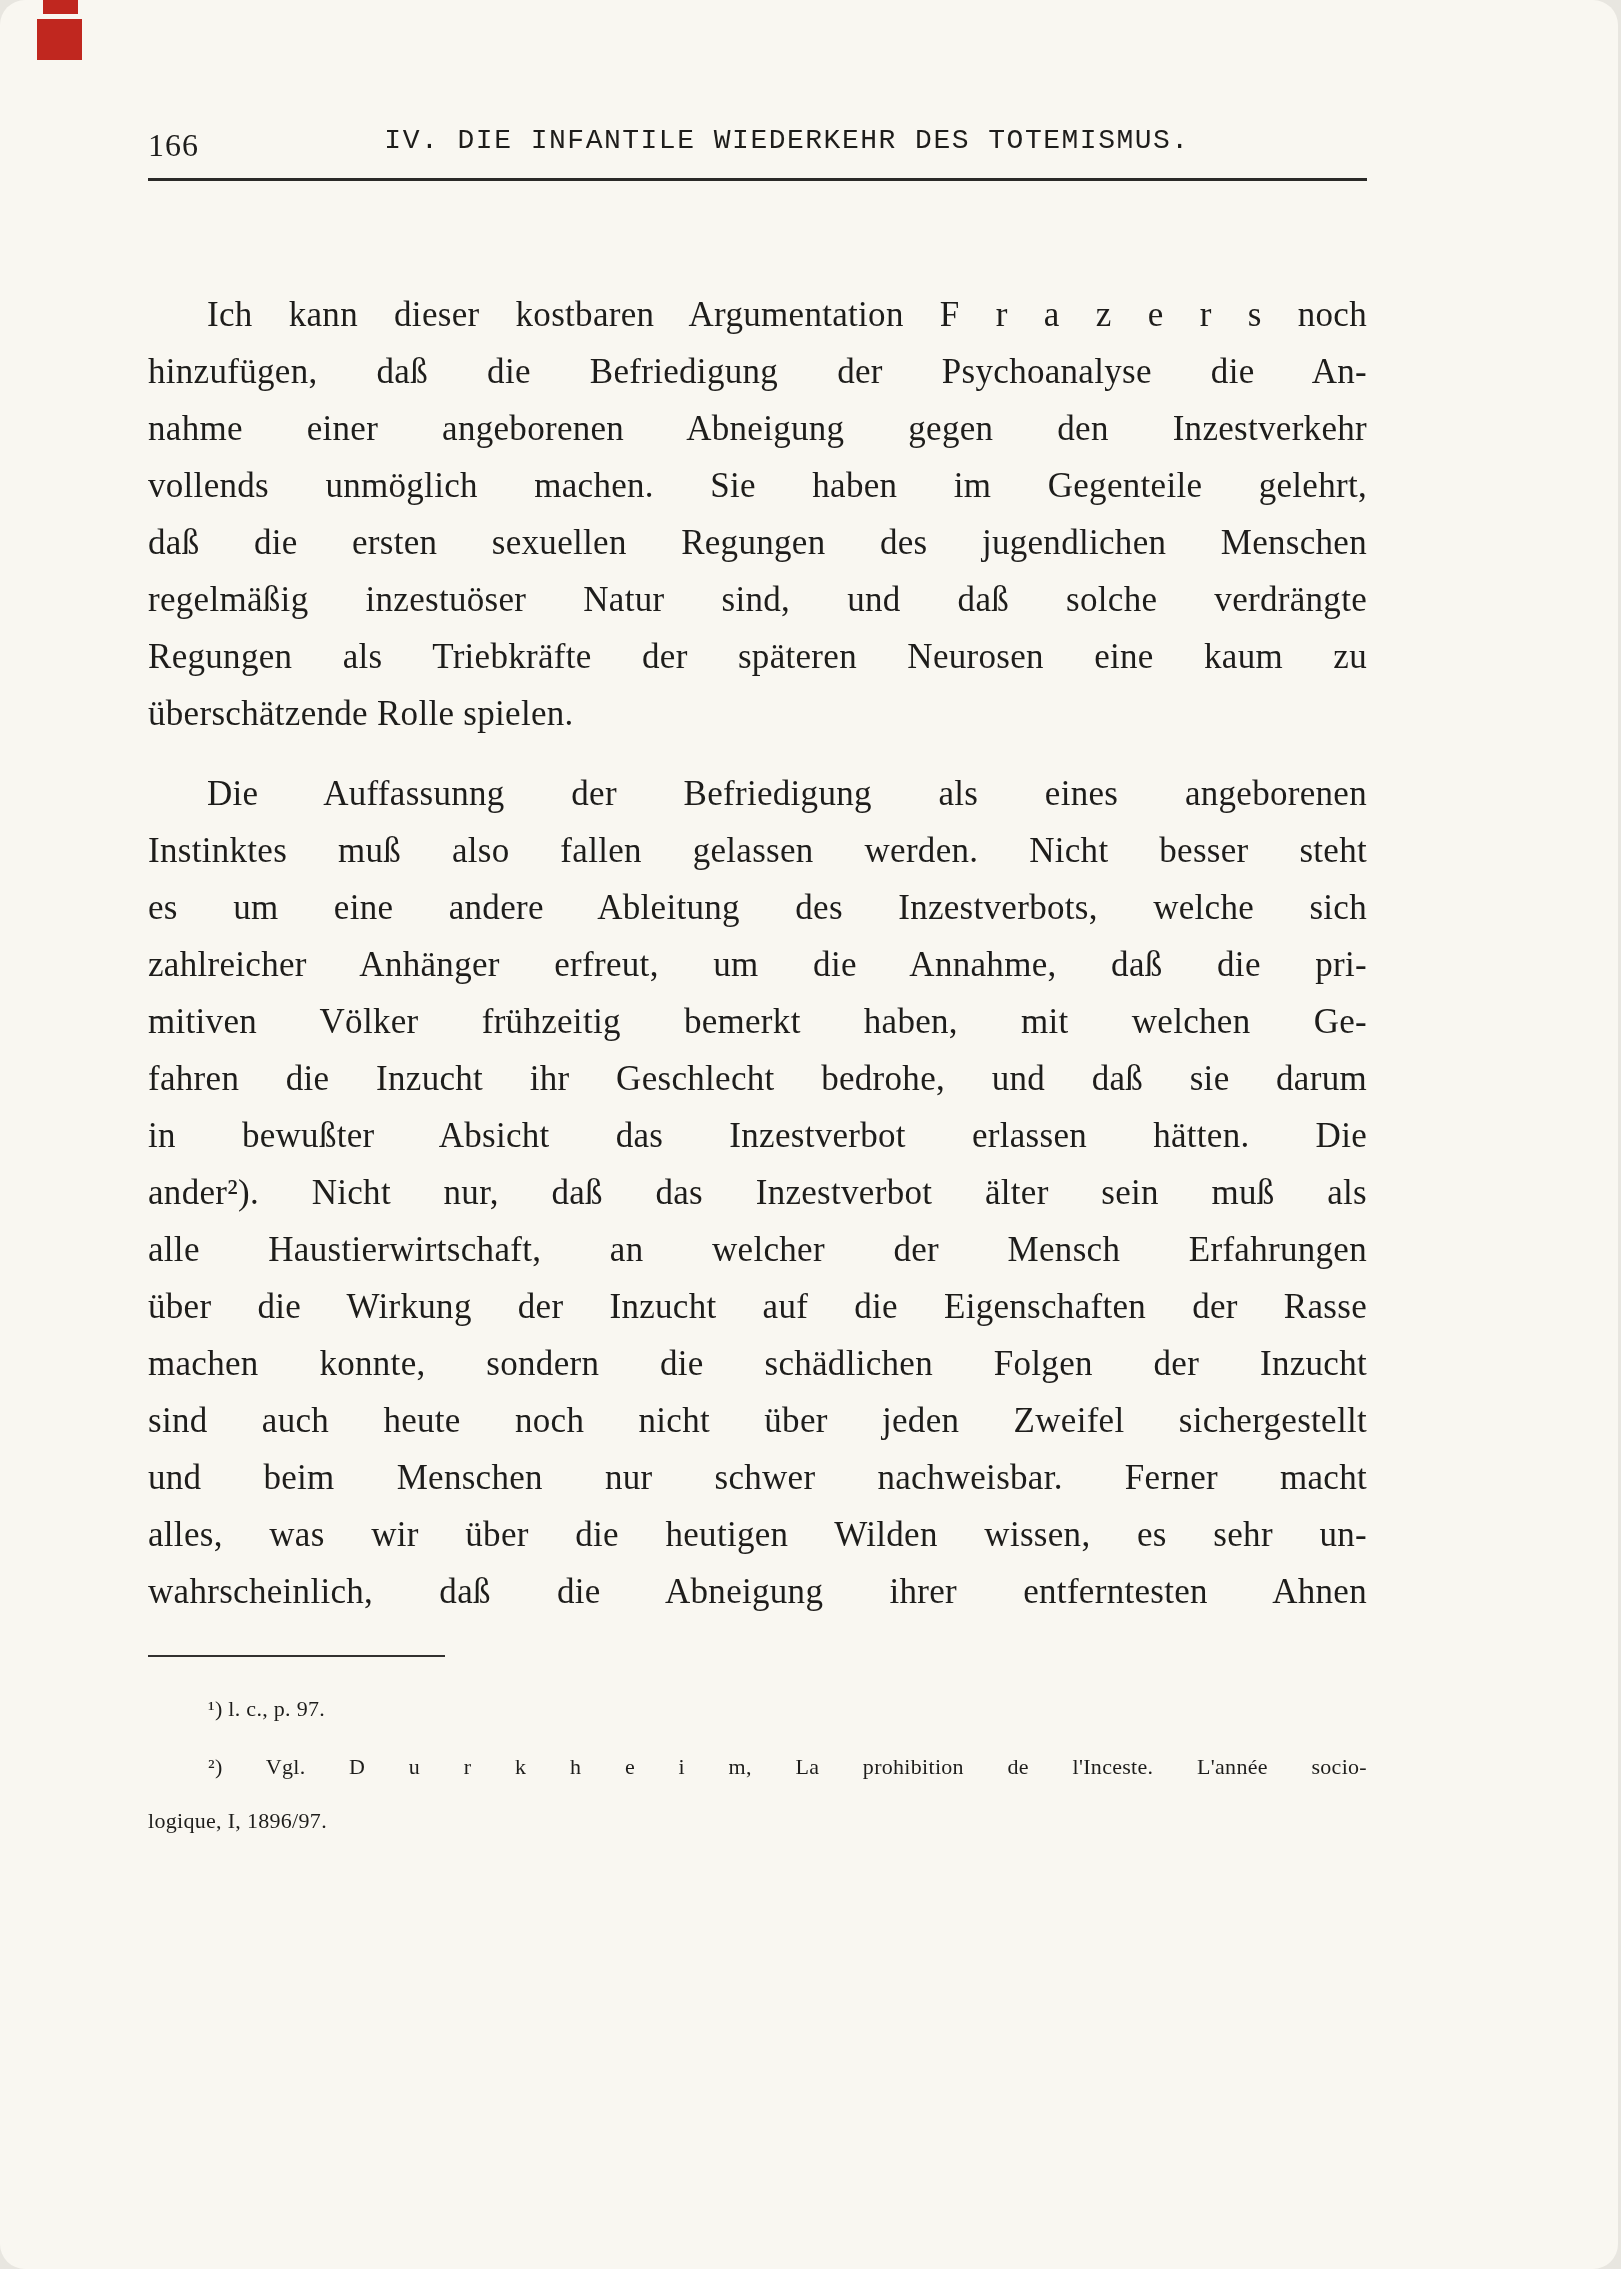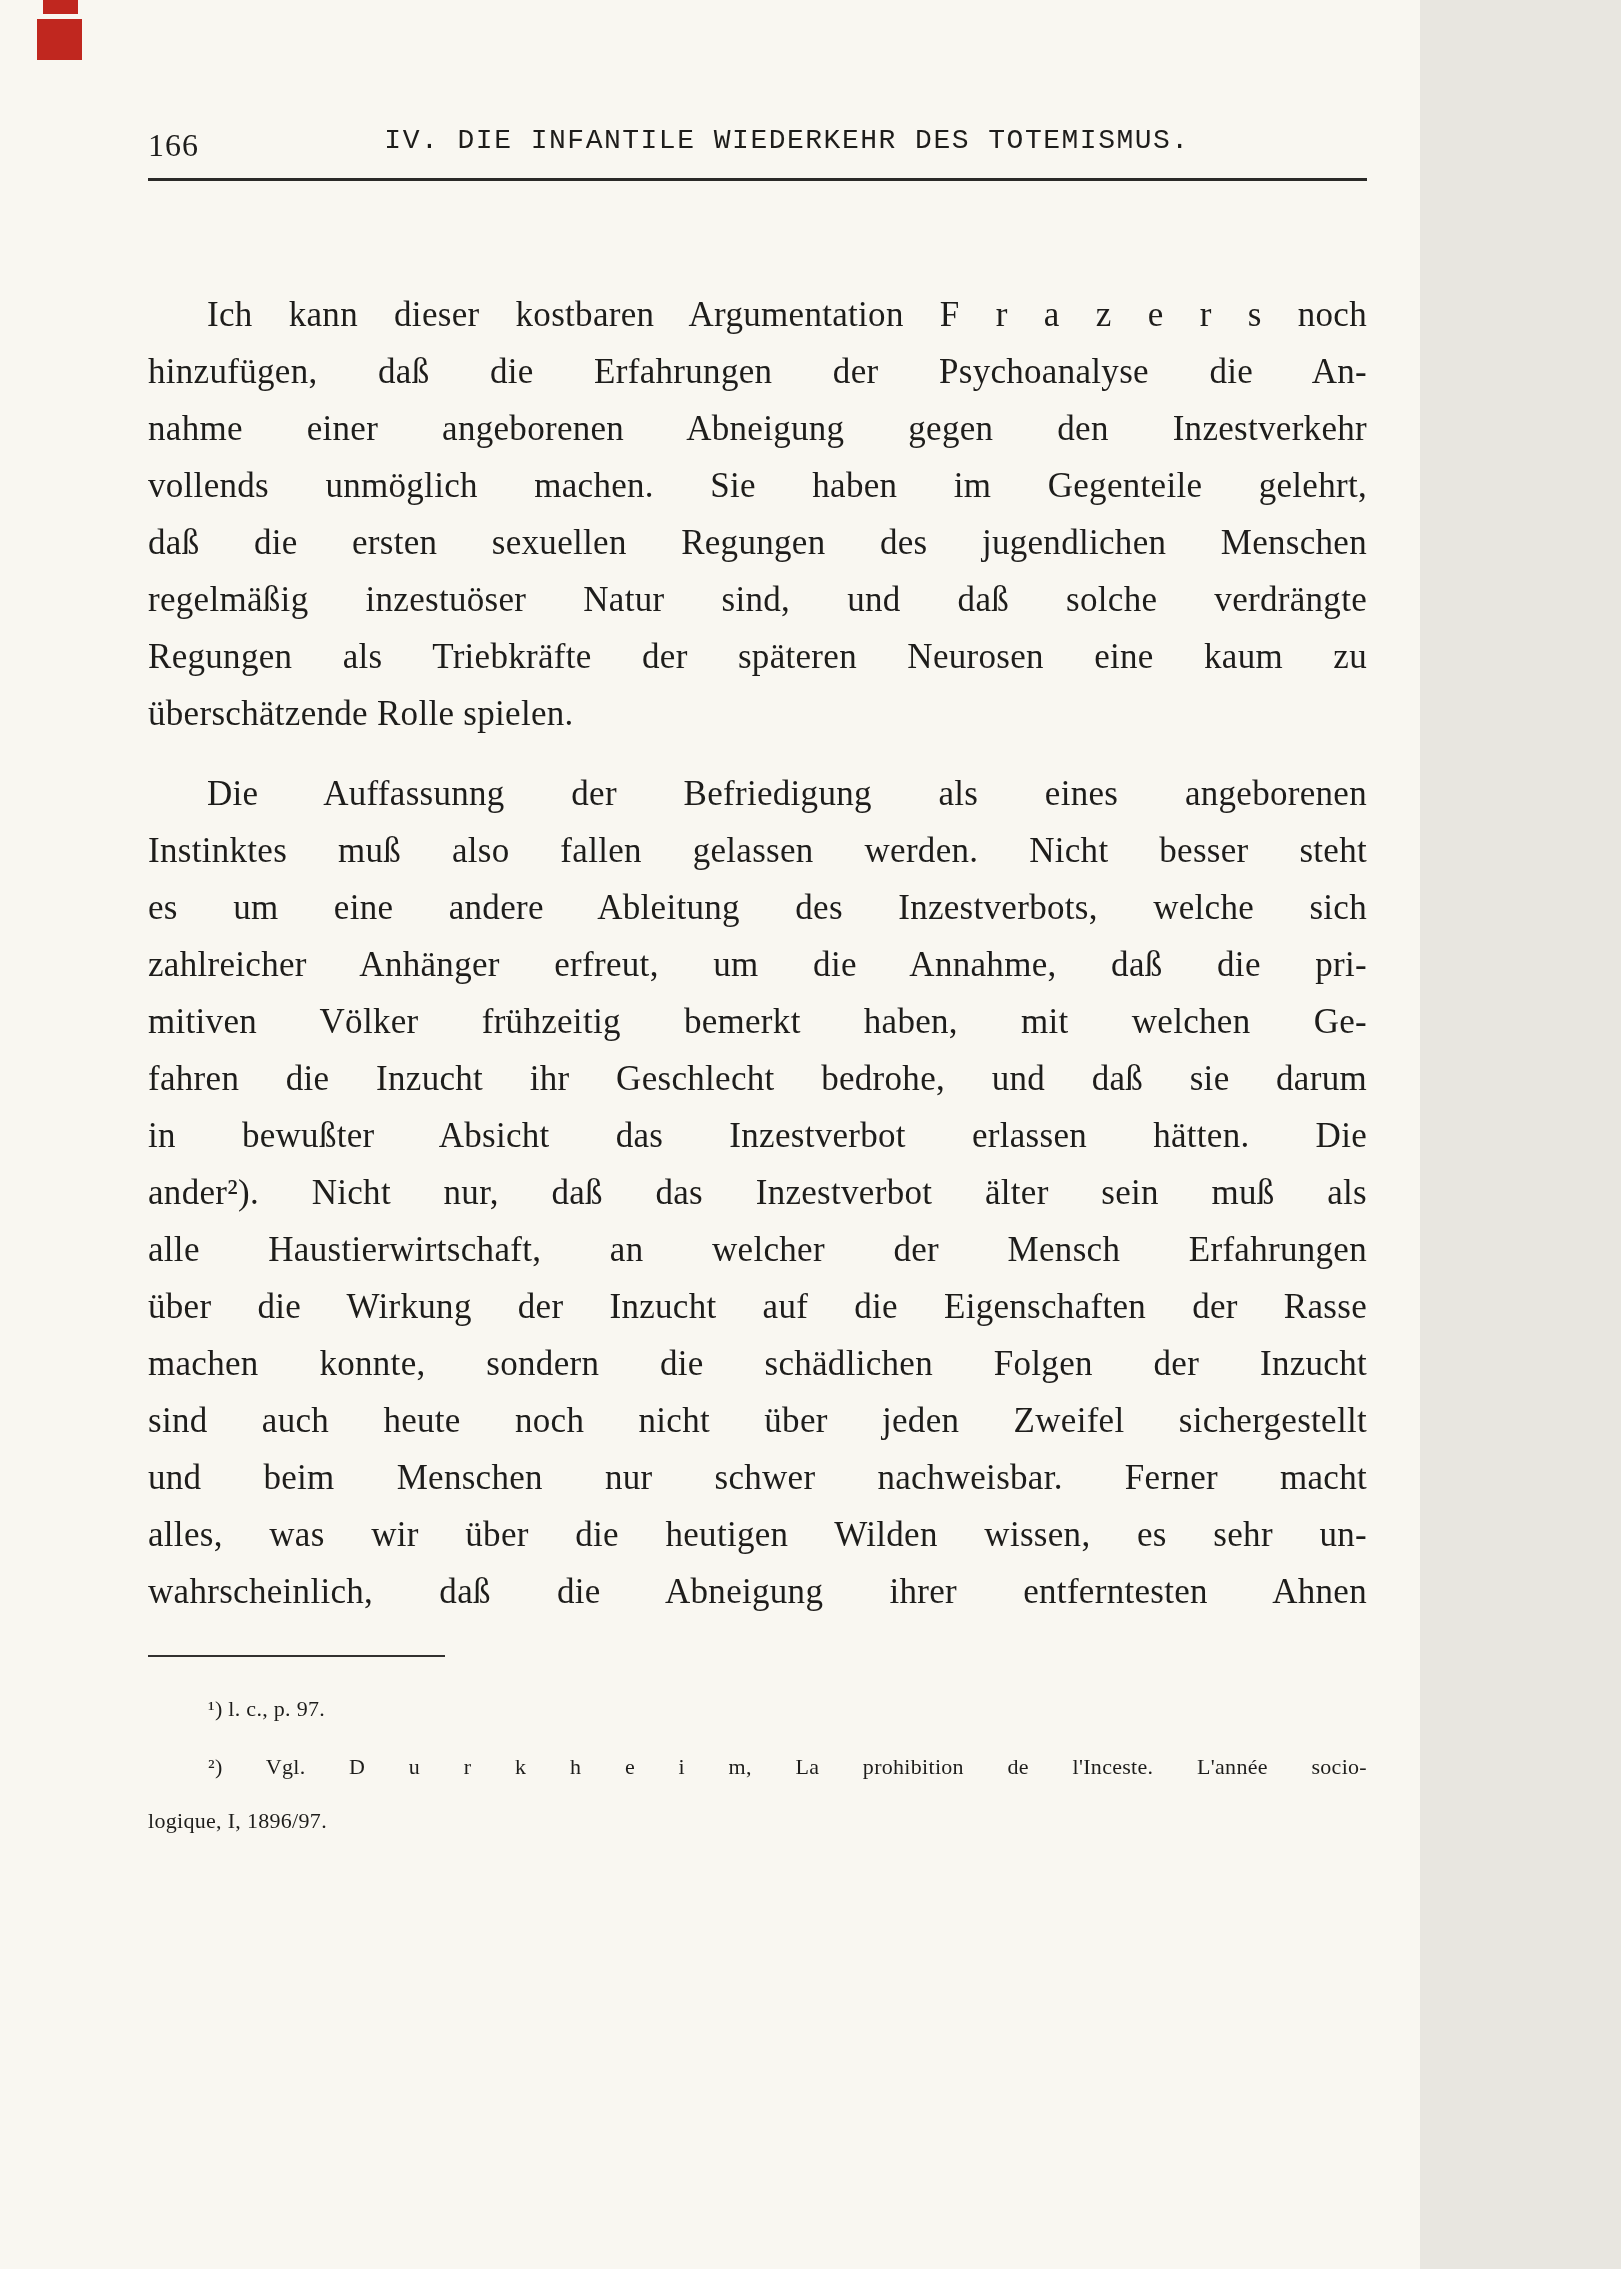--- a/index.html
+++ b/index.html
@@ -4,26 +4,27 @@
 <style>
   :root{
     --paper:#f9f7f1;
     --ink:#1e1d1b;
     --red:#c0271f;
   }
   *{margin:0;padding:0;box-sizing:border-box;}
   html,body{background:#e8e6e0;}
   .page{
     position:relative;
-    width:1420px;
+    width:1618px;
     height:2269px;
     background:var(--paper);
     font-family:"Liberation Serif","DejaVu Serif",serif;
     color:var(--ink);
     overflow:hidden;
+    border-radius:25px;
   }
   
   .bookmark{position:absolute;left:37px;top:0;width:49px;height:60px;}
   .bookmark .b1{position:absolute;left:5.9px;top:0;width:35px;height:13.7px;background:var(--red);}
   .bookmark .b2{position:absolute;left:0;top:18.5px;width:45px;height:41px;background:var(--red);}
 
   .content{
     position:absolute;
     left:148px;
     top:125px;
@@ -103,21 +104,21 @@
 
     <div class="running-header">
       <span class="page-number">166</span>
       <span class="header-title">IV. DIE INFANTILE WIEDERKEHR DES TOTEMISMUS.</span>
     </div>
     <div class="header-rule"></div>
 
     <div class="body-text">
         <div class="paragraph">
           <div class="line indent">Ich kann dieser kostbaren Argumentation F r a z e r s noch</div>
-          <div class="line">hinzufügen, daß die Erfahrungen der Psychoanalyse die An-</div>
+          <div class="line">hinzufügen, daß die Befriedigung der Psychoanalyse die An-</div>
           <div class="line">nahme einer angeborenen Abneigung gegen den Inzestverkehr</div>
           <div class="line">vollends unmöglich machen. Sie haben im Gegenteile gelehrt,</div>
           <div class="line">daß die ersten sexuellen Regungen des jugendlichen Menschen</div>
           <div class="line">regelmäßig inzestuöser Natur sind, und daß solche verdrängte</div>
           <div class="line">Regungen als Triebkräfte der späteren Neurosen eine kaum zu</div>
           <div class="line no-justify">überschätzende Rolle spielen.</div>
         </div>
         <div class="paragraph">
           <div class="line indent">Die Auffassunng der Befriedigung als eines angeborenen</div>
           <div class="line">Instinktes muß also fallen gelassen werden. Nicht besser steht</div>

